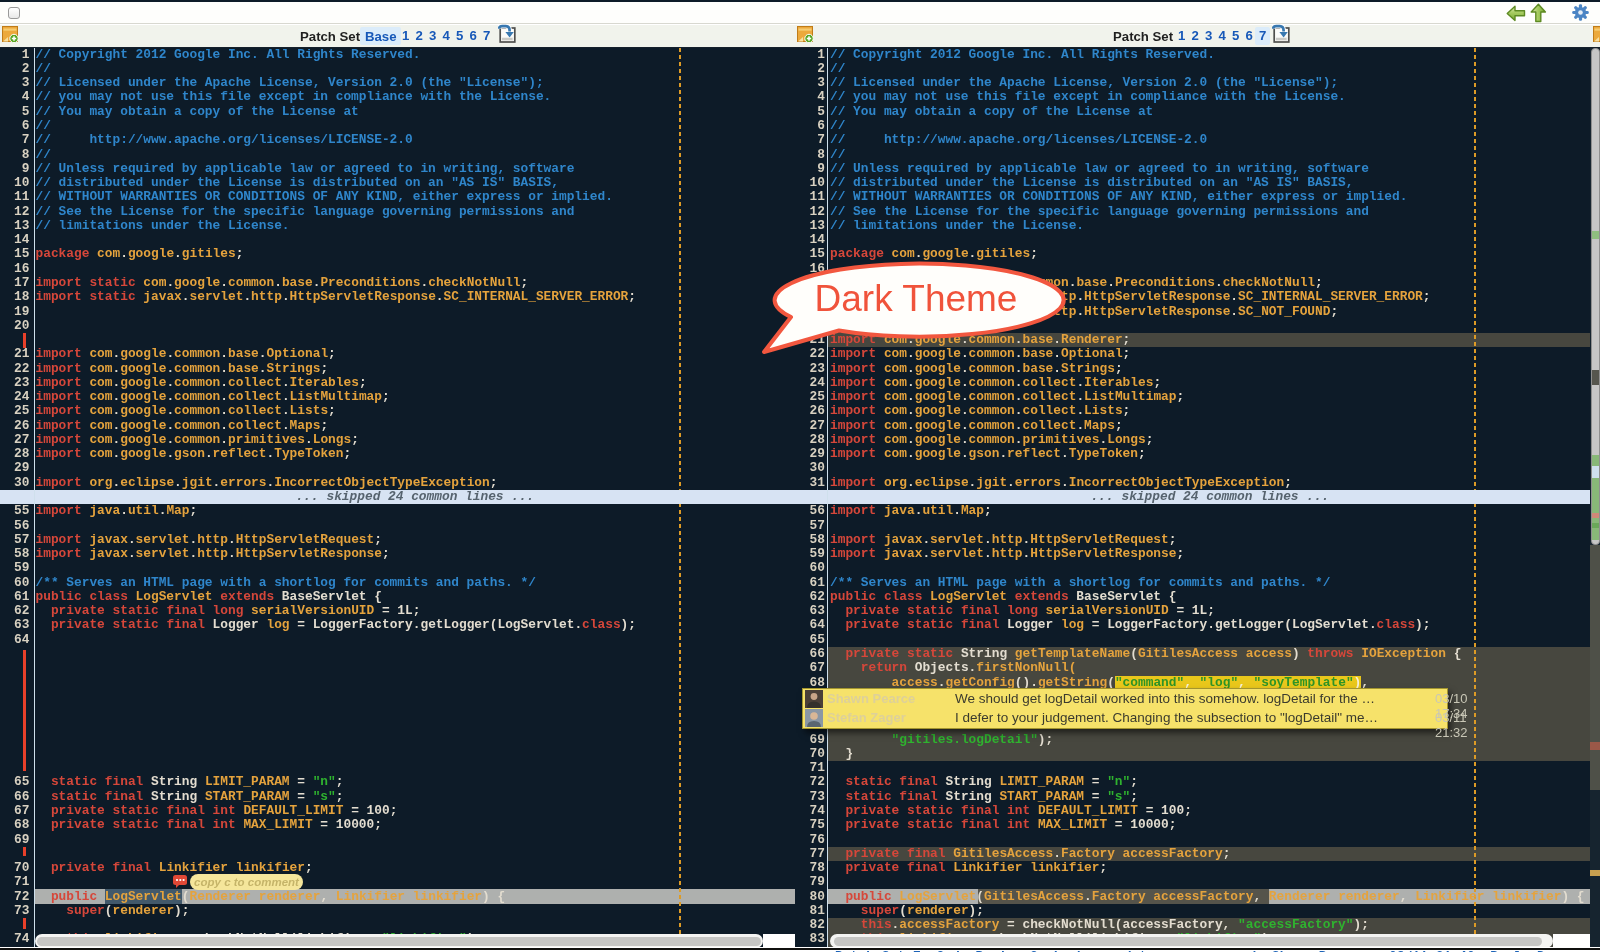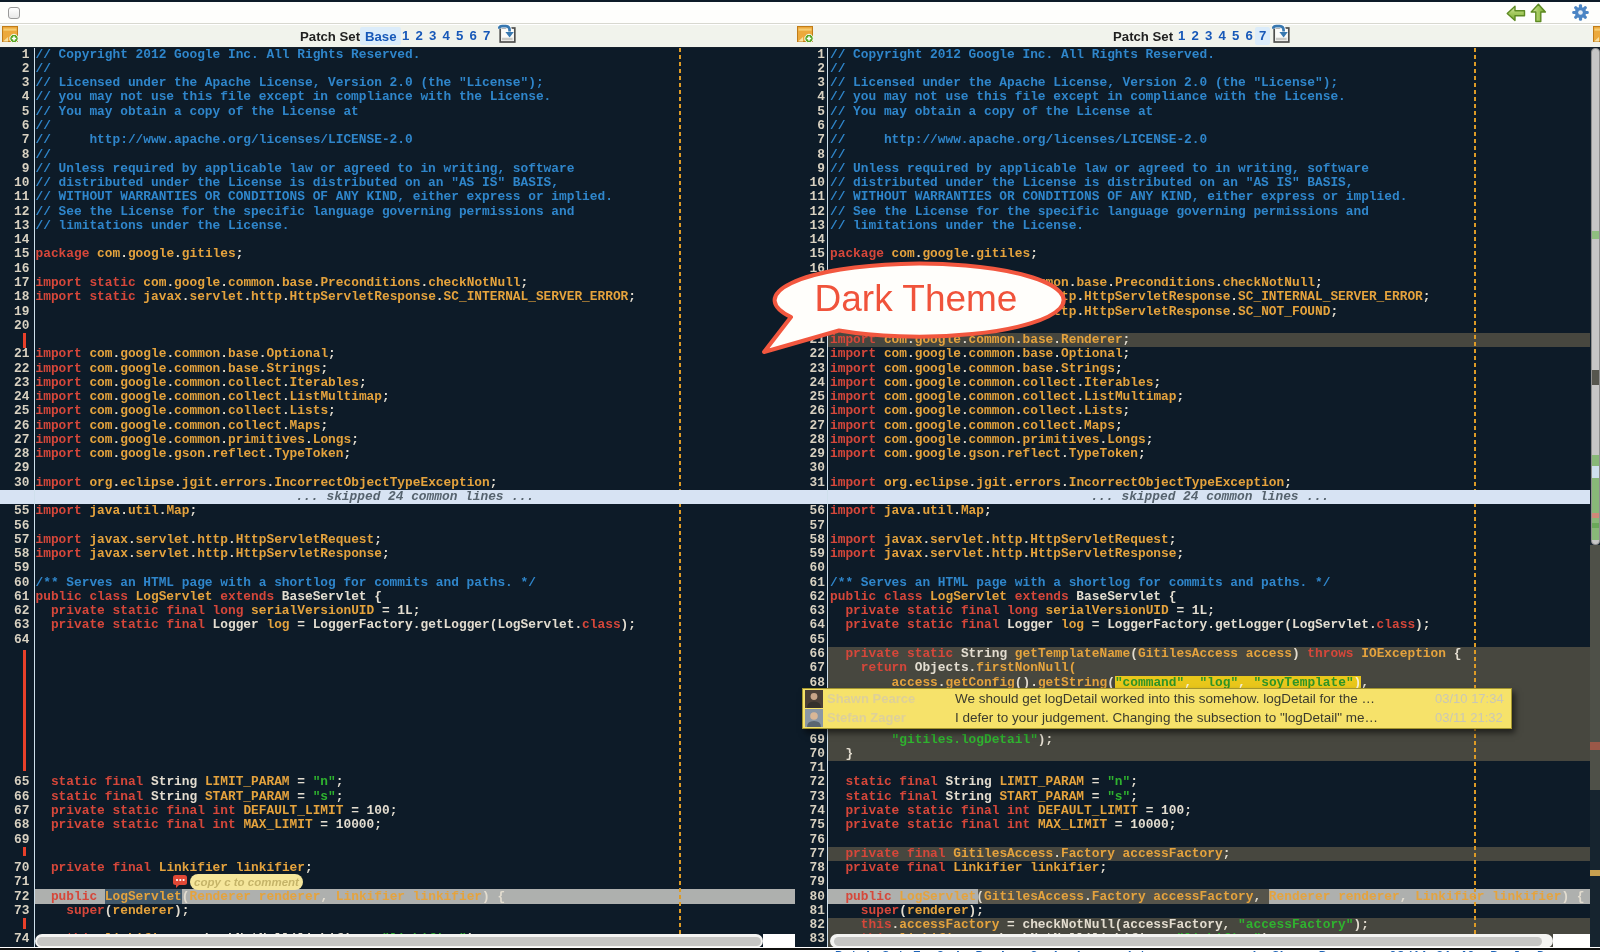--- a/index.html
+++ b/index.html
@@ -226,21 +226,21 @@
 <div class="num mono" style="left:765px;top:861.0px;width:60px">78</div>
 <div class="num mono" style="left:765px;top:875.3px;width:60px">79</div>
 <div class="row mono" style="left:830.0px;top:889.5px"><span>&nbsp;&nbsp;</span><span class="k">public&nbsp;</span><span class="o">LogServlet</span><span>(</span><span class="o">GitilesAccess</span><span>.</span><span class="o">Factory</span><span>&nbsp;</span><span class="o">accessFactory</span><span>,&nbsp;</span><span class="o">Renderer</span><span>&nbsp;</span><span class="o">renderer</span><span>,&nbsp;</span><span class="o">Linkifier</span><span>&nbsp;</span><span class="o">linkifier</span><span>)&nbsp;{</span></div>
 <div class="num mono" style="left:765px;top:889.5px;width:60px">80</div>
 <div class="row mono" style="left:830.0px;top:903.8px"><span>&nbsp;&nbsp;&nbsp;&nbsp;</span><span class="k">super</span><span>(</span><span class="o">renderer</span><span>);</span></div>
 <div class="num mono" style="left:765px;top:903.8px;width:60px">81</div>
 <div class="row mono" style="left:830.0px;top:918.1px"><span>&nbsp;&nbsp;&nbsp;&nbsp;</span><span class="k">this</span><span>.</span><span class="o">accessFactory</span><span>&nbsp;=&nbsp;checkNotNull(accessFactory,&nbsp;</span><span class="s">"accessFactory"</span><span>);</span></div>
 <div class="num mono" style="left:765px;top:918.1px;width:60px">82</div>
 <div class="row mono" style="left:830.0px;top:932.3px"><span>&nbsp;&nbsp;&nbsp;&nbsp;</span><span class="k">this</span><span>.</span><span class="o">linkifier</span><span>&nbsp;=&nbsp;checkNotNull(linkifier,&nbsp;</span><span class="s">"linkifier"</span><span>);</span></div>
 <div class="num mono" style="left:765px;top:932.3px;width:60px">83</div>
-<div class="abs" style="left:802px;top:688px;width:710px;height:41px;background:#f6e26a;border:1px solid #a3952f;box-shadow:3px 4px 6px rgba(0,0,0,.55)">
+<div class="abs" style="left:802px;top:688px;width:646px;height:41px;background:#f6e26a;border:1px solid #a3952f;box-shadow:3px 4px 6px rgba(0,0,0,.55)">
 <svg class="abs" style="left:2px;top:1px" width="18" height="18">
         <rect width="18" height="18" fill="#4a3f38"></rect>
         <circle cx="9" cy="6.5" r="3.4" fill="#c8a488"></circle>
         <path d="M2 18 Q2 11.5 9 11.5 Q16 11.5 16 18 Z" fill="#33302c"></path>
       </svg>
 <svg class="abs" style="left:2px;top:20px" width="18" height="18">
         <rect width="18" height="18" fill="#8a97a5"></rect>
         <circle cx="9" cy="7" r="3.8" fill="#d9b796"></circle>
         <path d="M2 18 Q2 12 9 12 Q16 12 16 18 Z" fill="#5a6671"></path>
       </svg>

